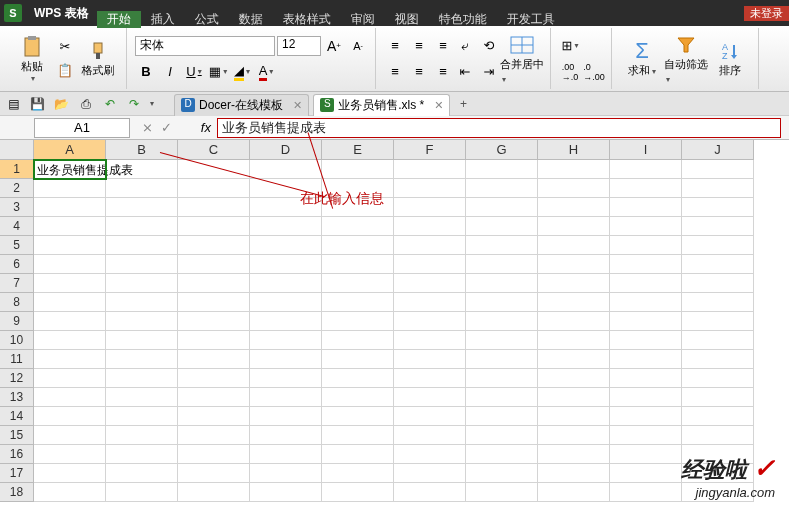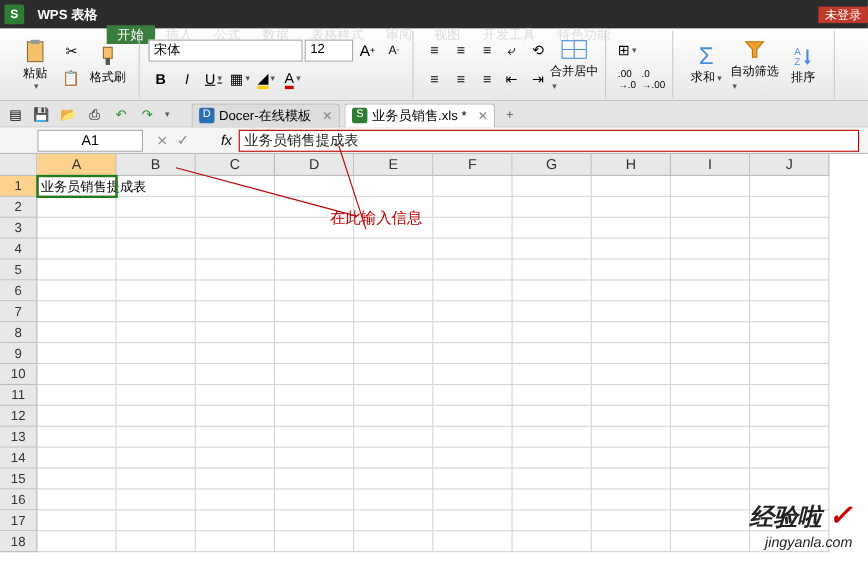--- a/index.html
+++ b/index.html
@@ -1,21 +1,21 @@
 <!DOCTYPE html>
 <html><head>
 <meta charset="utf-8">
 <style>
 * { box-sizing: border-box; margin: 0; padding: 0; font-family: "Microsoft YaHei", Arial, sans-serif; }
 body { width: 789px; height: 510px; background: #fff; overflow: hidden; position: relative; }
 
 .titlebar { background: #2c2c2c; color: #fff; height: 26px; display: flex; align-items: center; font-size: 12px; }
 .titlebar .logo { background: #2e7d32; width: 18px; height: 18px; display: flex; align-items: center; justify-content: center; margin: 0 4px; color: #fff; font-weight: bold; font-size: 11px; border-radius: 2px; }
 .titlebar .app-name { padding: 0 8px; font-weight: bold; }
-.menu-tabs { display: flex; height: 40px; align-items: center; margin-top: 36px; }
+.menu-tabs { display: flex; height: 40px; align-items: flex-start; margin-top: 36px; }
 .menu-tab { padding: 0 10px; display: flex; align-items: center; cursor: pointer; font-size: 12px; color: #ddd; }
 .menu-tab.active { background: #3a7e3e; color: #fff; }
 .login-badge { margin-left: auto; background: #c0392b; color: #fff; padding: 0 6px; display: flex; align-items: center; font-size: 11px; }
 
 .ribbon { background: linear-gradient(#fff, #e8e8e8); border-bottom: 1px solid #bbb; height: 66px; display: flex; align-items: center; padding: 2px 4px; gap: 2px; }
 .ribbon-group { display: flex; align-items: center; border-right: 1px solid #ccc; padding: 0 6px; height: 100%; }
 .big-btn { display: flex; flex-direction: column; align-items: center; justify-content: center; font-size: 11px; width: 44px; height: 58px; cursor: pointer; }
 .big-btn .ic { width: 24px; height: 24px; display:flex;align-items:center;justify-content:center; }
 .small-btn { width: 22px; height: 22px; display: flex; align-items: center; justify-content: center; cursor: pointer; font-size: 13px; }
 .vcol { display: flex; flex-direction: column; gap: 2px; }
@@ -67,22 +67,22 @@
   <div class="logo">S</div>
   <div class="app-name">WPS 表格</div>
   <div class="menu-tabs">
     <div class="menu-tab active">开始</div>
     <div class="menu-tab">插入</div>
     <div class="menu-tab">公式</div>
     <div class="menu-tab">数据</div>
     <div class="menu-tab">表格样式</div>
     <div class="menu-tab">审阅</div>
     <div class="menu-tab">视图</div>
+    <div class="menu-tab">特色功能</div>
     <div class="menu-tab">开发工具</div>
-    <div class="menu-tab">特色功能</div>
   </div>
   <div class="login-badge">未登录</div>
 </div>
 
 <div class="ribbon">
   <div class="ribbon-group">
     <div class="big-btn">
       <span class="ic">
           <svg width="22" height="22">
             <rect x="4" y="2" width="14" height="18" fill="#f5c26b" stroke="#8a6d3b"></rect>

